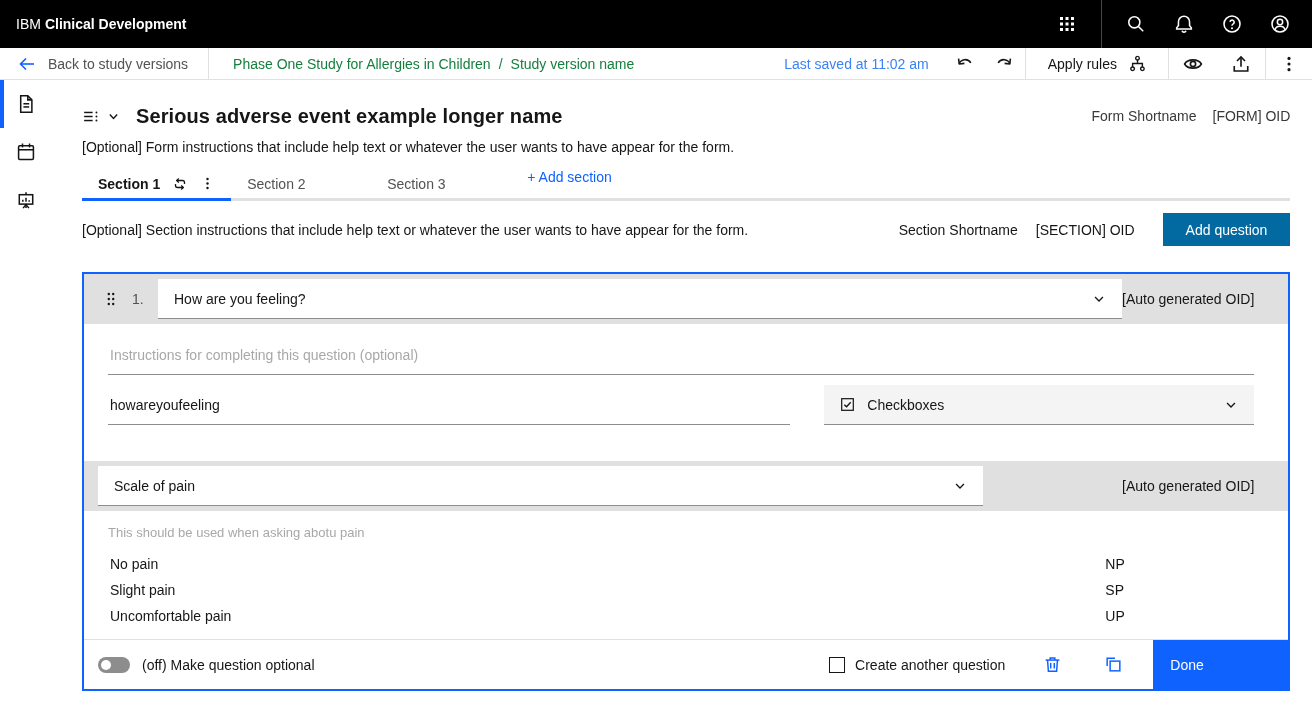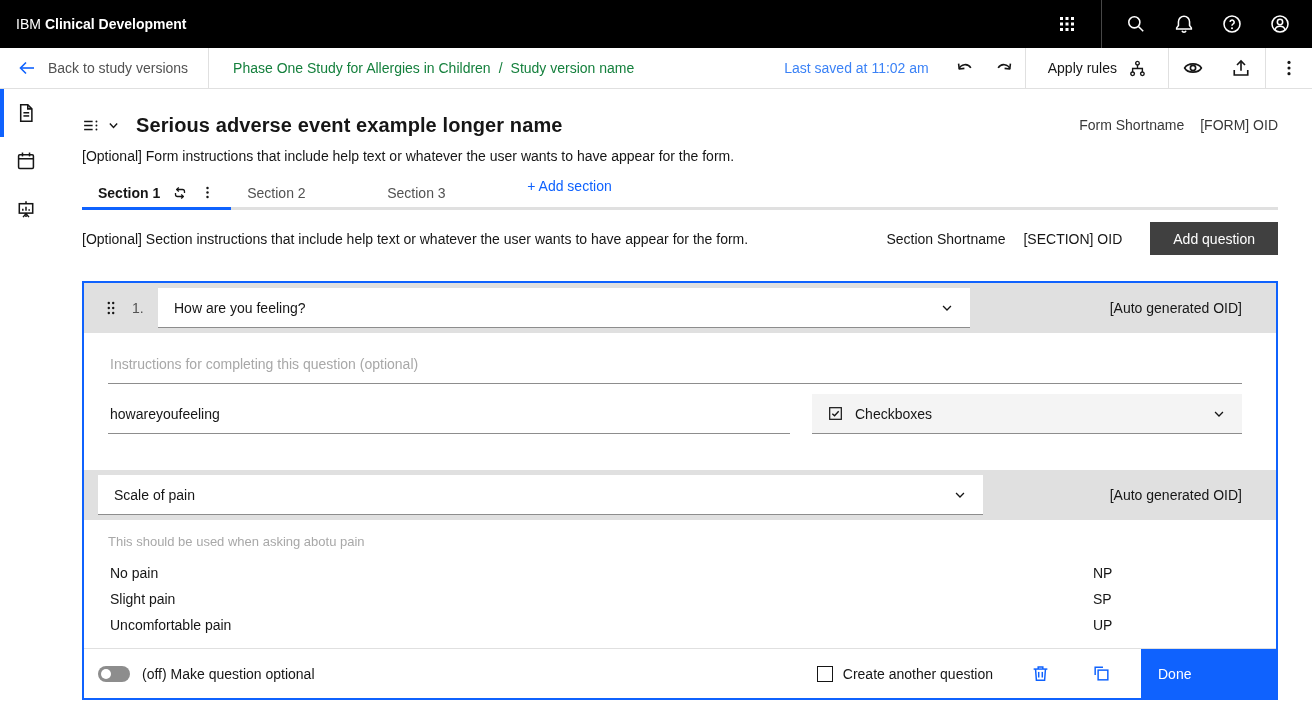--- a/index.html
+++ b/index.html
@@ -12,21 +12,21 @@
 
   
   .header { height:48px; background:#000000; display:flex; align-items:center; justify-content:space-between; }
   .brand { color:#fff; font-size:14px; padding-left:16px; white-space:nowrap; }
   .brand .bold { font-weight:700; margin-left:4px; }
   .header-right { display:flex; align-items:center; height:100%; padding-right:8px; }
   .hicon { width:48px; height:48px; display:flex; align-items:center; justify-content:center; color:#fff; cursor:pointer; }
   .hdivider { width:1px; height:100%; background:#474747; margin:0 10px; }
 
   
-  .toolbar { height:41px; background:#fff; border-bottom:1px solid #e0e0e0; display:flex; align-items:center; }
+  .toolbar { height:32px; background:#fff; border-bottom:1px solid #e0e0e0; display:flex; align-items:center; }
   .back-btn { display:flex; align-items:center; gap:12px; padding:0 20px 0 18px; height:100%; cursor:pointer; }
   .back-btn span { color:#525252; }
   .vdivider { width:1px; height:100%; background:#e0e0e0; }
   .breadcrumb { display:flex; align-items:center; gap:8px; color:#15803d; padding-left:24px; }
   .toolbar-right { margin-left:auto; display:flex; align-items:center; height:100%; }
   .last-saved { color:#3b82f6; margin-right:16px; cursor:pointer; }
   .tool-icon { width:40px; height:48px; display:flex; align-items:center; justify-content:center; color:#161616; cursor:pointer; }
   .apply-rules { display:flex; align-items:center; gap:12px; padding:0 22px; height:100%; color:#161616; cursor:pointer; }
 
   
@@ -50,32 +50,32 @@
   .tab { height:32px; margin-bottom:-3px; display:flex; align-items:center; padding:0 16px; color:#525252; cursor:pointer; border-bottom:3px solid transparent; }
   .tab.active { color:#161616; font-weight:700; border-bottom-color:#0f62fe; gap:12px; }
   .tab.t2 { width:138px; } .tab.t3 { width:138px; margin-left:2px; }
   .tab .tab-icon { color:#161616; display:flex; cursor:pointer; }
   .add-section { color:#0f62fe; margin-left:18px; padding-bottom:6px; cursor:pointer; white-space:nowrap; }
 
   
   .section-row { margin-top:12px; display:flex; align-items:center; }
   .section-instructions { color:#161616; }
   .section-meta { margin-left:auto; display:flex; gap:18px; color:#161616; margin-right:28px; white-space:nowrap; }
-  .btn-primary { background:#404040; color:#fff; border:none; font-family:inherit; font-size:14px; height:33px; padding:0 23px; cursor:pointer; }
+  .btn-primary { background:#0369a1; color:#fff; border:none; font-family:inherit; font-size:14px; height:33px; padding:0 23px; cursor:pointer; }
 
   
   .qcard { margin-top:26px; border:2px solid #0f62fe; background:#fff; }
   .band { background:#e0e0e0; height:50px; display:flex; align-items:center; }
   .band.first { padding-left:22px; }
   .drag-handle { color:#161616; margin-right:16px; cursor:grab; display:flex; }
   .qnum { color:#525252; margin-right:12px; width:14px; }
   .dropdown { background:#fff; height:40px; display:flex; align-items:center; border-bottom:1px solid #8d8d8d; padding:0 16px; cursor:pointer; }
   .dropdown .dd-label { flex:1; color:#161616; }
   .dropdown .chev { color:#161616; }
-  .dd-q1 { width:812px; }
+  .dd-q1 { width:964px; }
   .auto-oid { margin-left:auto; margin-right:34px; color:#161616; white-space:nowrap; }
 
   .row-instr { margin:18px 34px 0 24px; }
   .text-input { width:100%; border:none; border-bottom:1px solid #8d8d8d; background:transparent; height:33px; font-family:inherit; font-size:14px; color:#161616; outline:none; padding:0 2px 6px 2px; }
   .text-input::placeholder { color:#a8a8a8; }
 
   .row-name-type { margin:10px 34px 0 24px; display:flex; align-items:flex-end; }
   .name-input-wrap { width:682px; }
   .dd-type { margin-left:auto; width:430px; background:#f4f4f4; gap:12px; }
   .dd-type .dd-label { color:#161616; }

